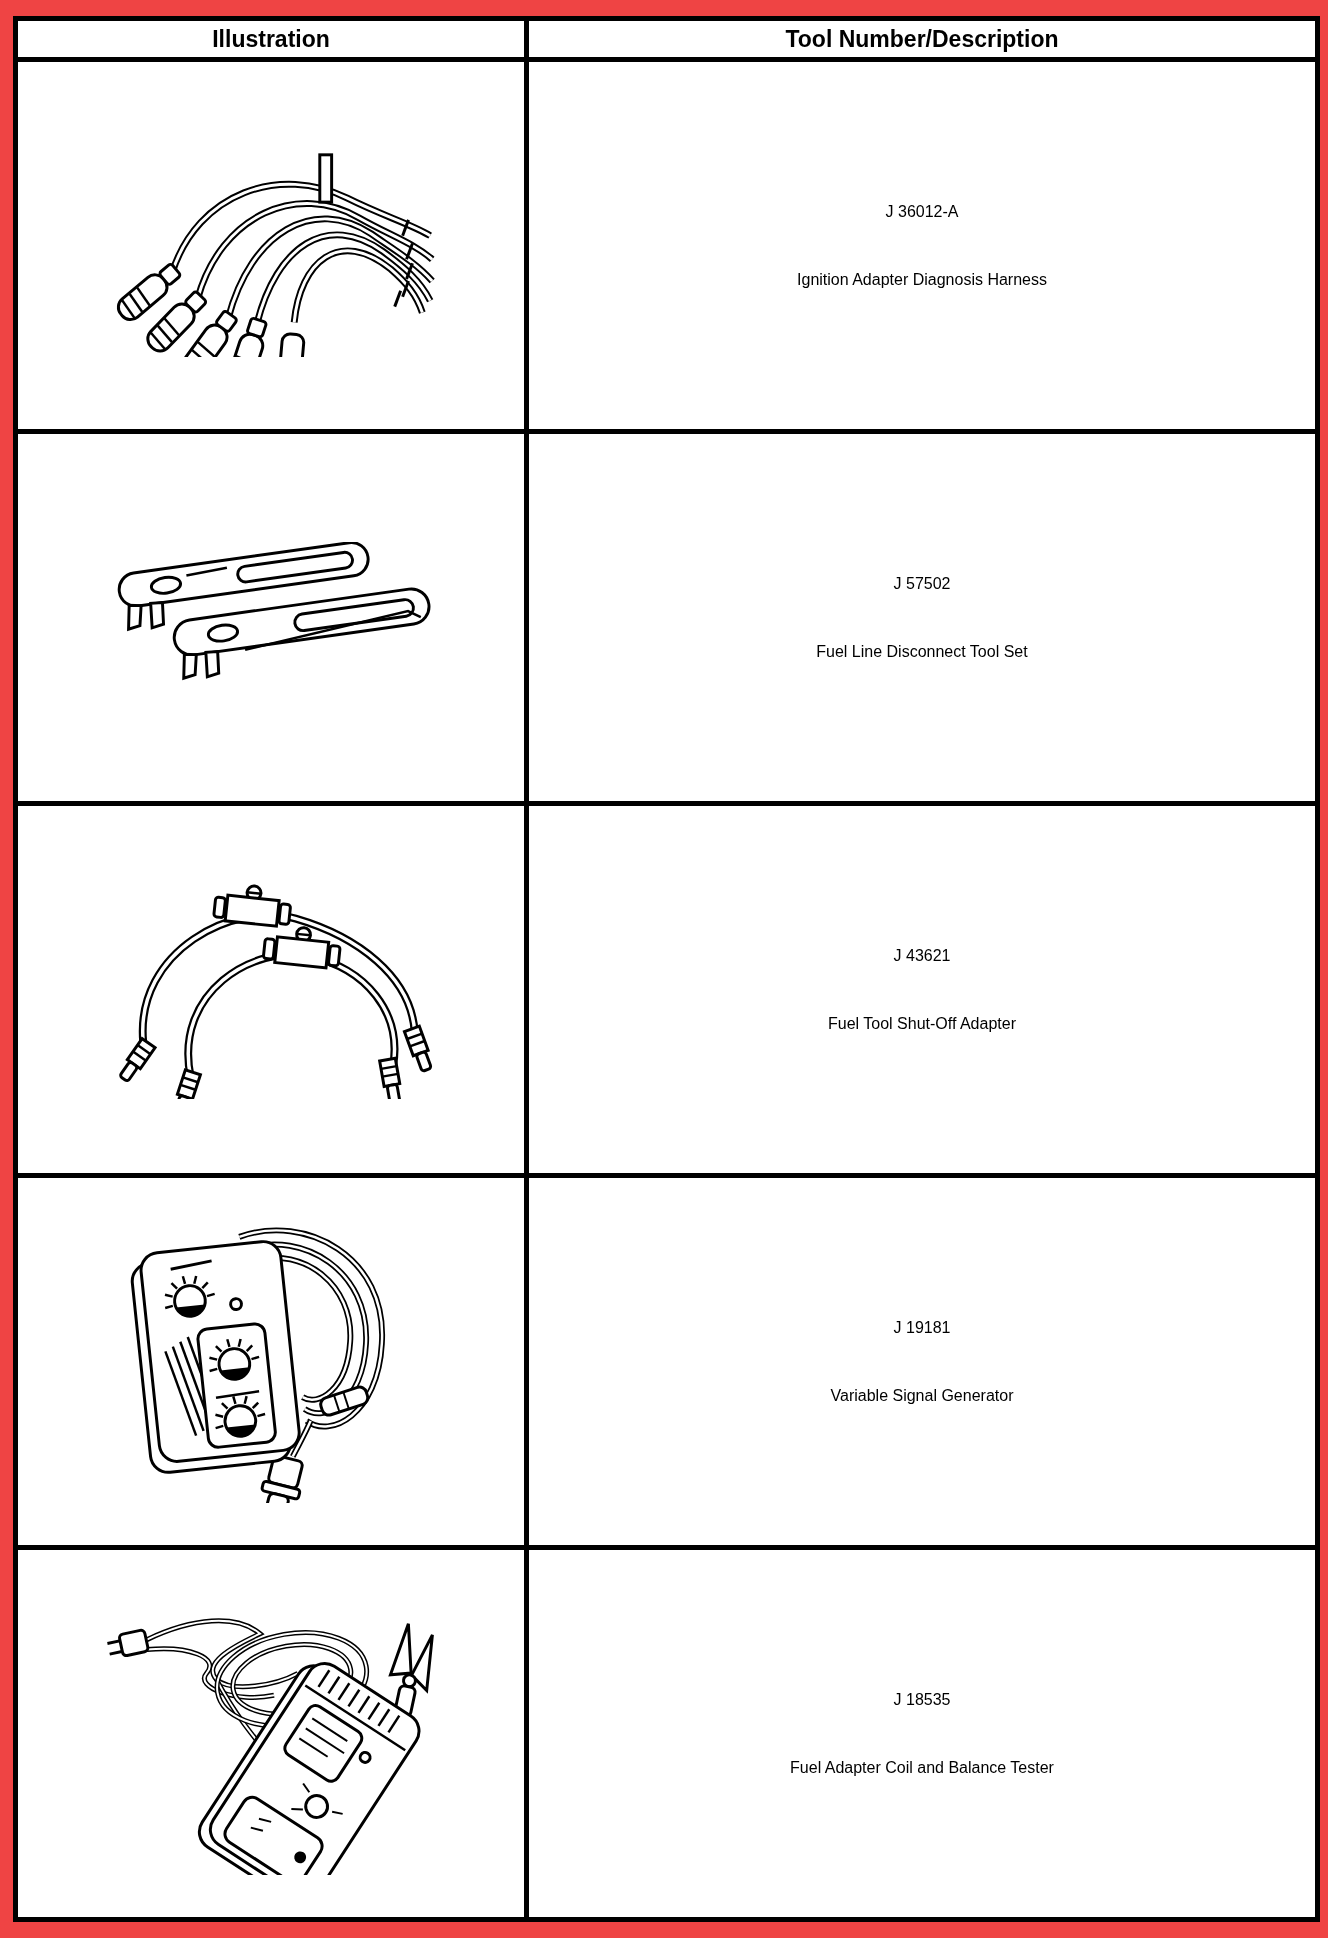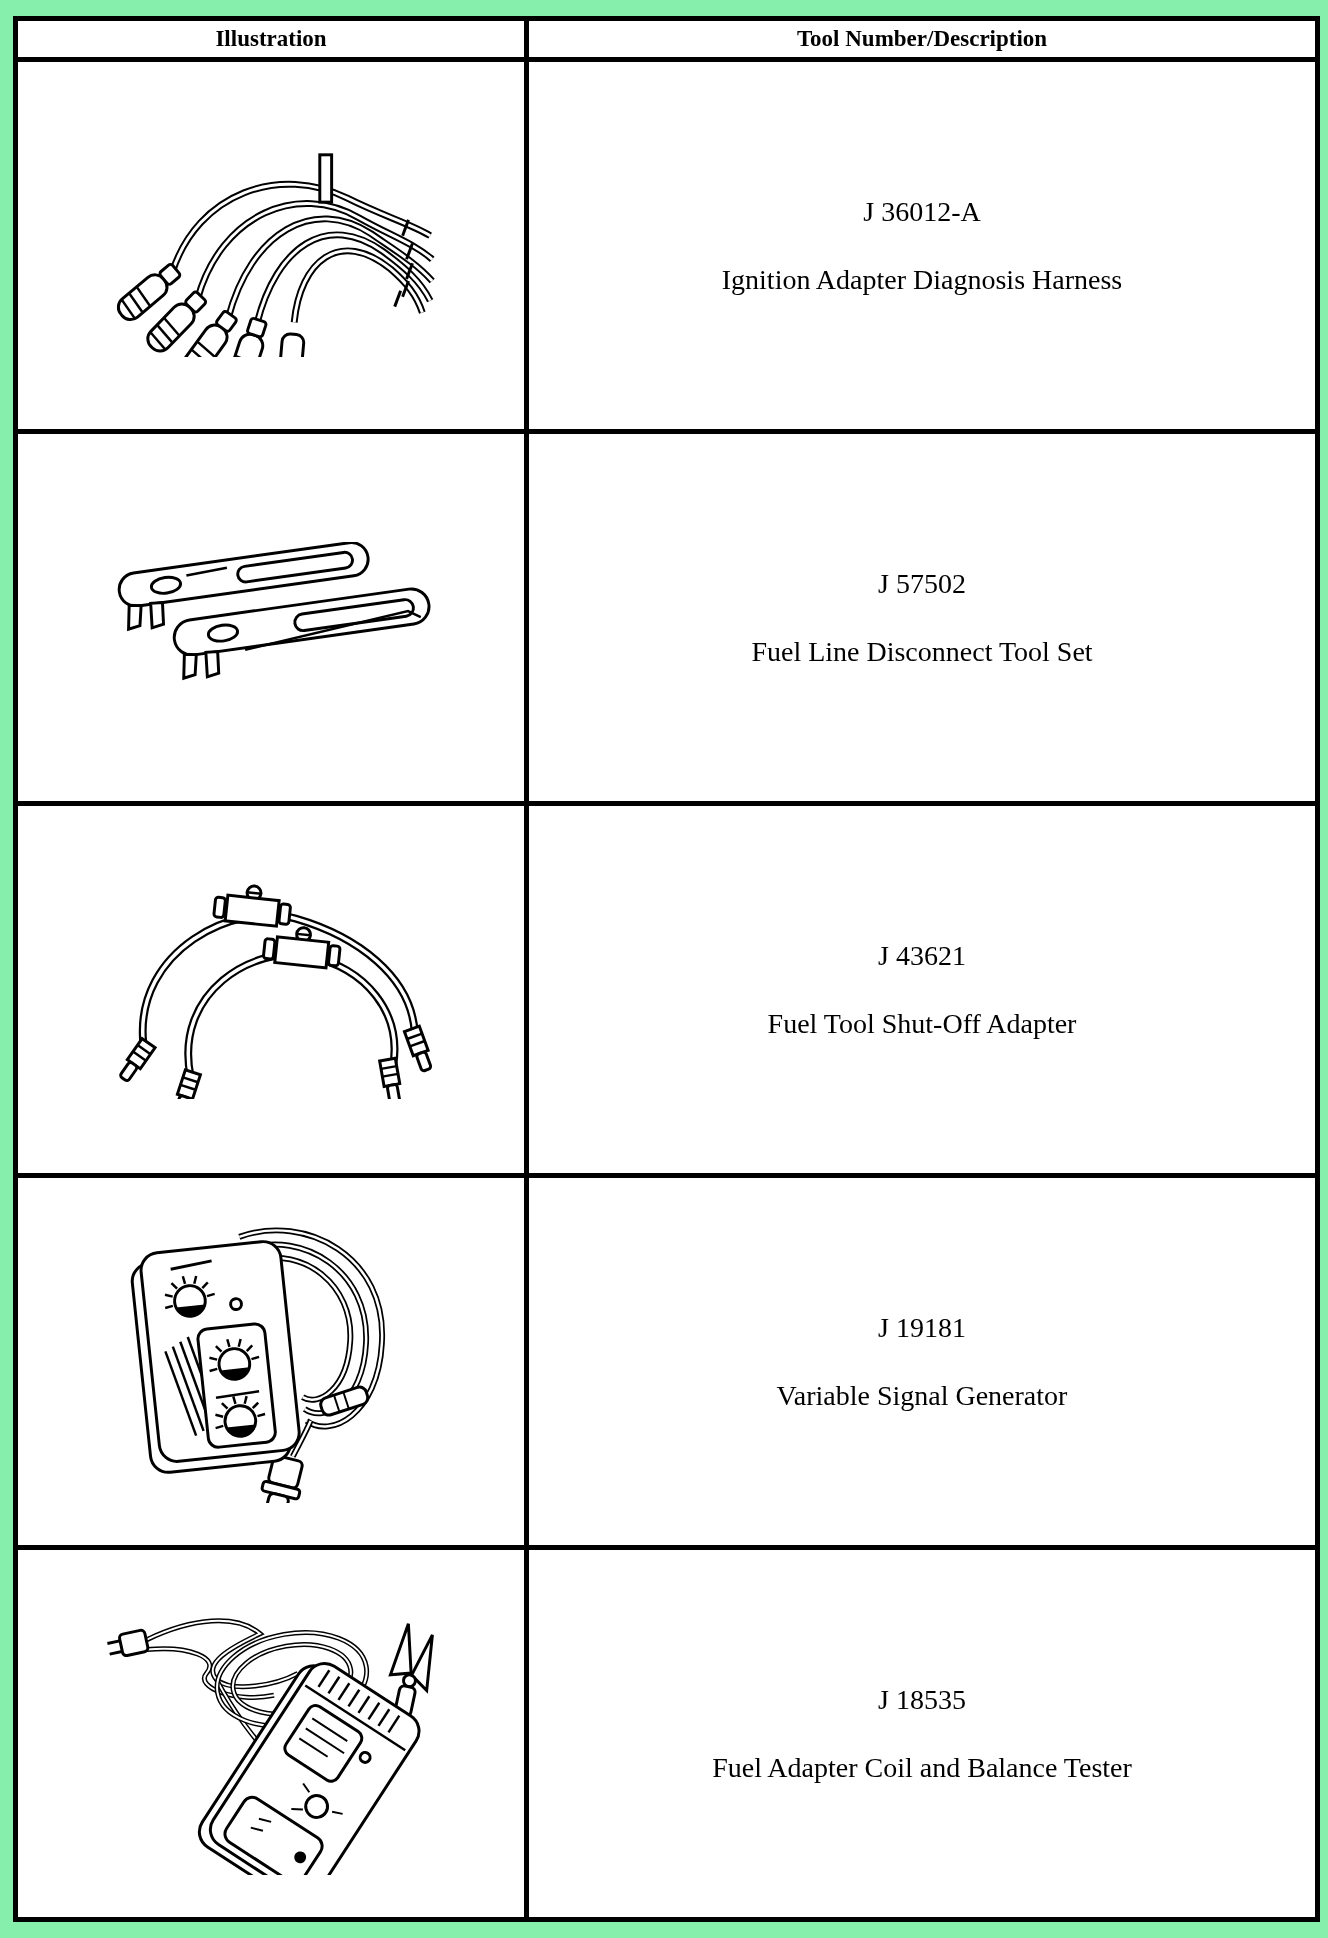--- a/index.html
+++ b/index.html
@@ -1,25 +1,25 @@
 <!DOCTYPE html>
 <html><head>
 <meta charset="utf-8">
 <style>
   html,body{margin:0;padding:0;background:#ffffff;}
-  .page{position:relative;width:1328px;height:1938px;background:#86efac;
-        font-family:Liberation Serif, serif;color:#000;}
+  .page{position:relative;width:1328px;height:1938px;background:#ef4444;
+        font-family:Liberation Sans, sans-serif;color:#000;}
   table.tool-table{position:absolute;left:13px;top:16px;width:1302px;
         border-collapse:collapse;table-layout:fixed;background:#fff;}
   .tool-table th,.tool-table td{border:5px solid #000;padding:0;}
   .tool-table th{height:36px;font-size:23px;font-weight:bold;text-align:center;vertical-align:middle;}
   .tool-table td{height:367px;text-align:center;vertical-align:middle;}
   col.c1{width:511px;} col.c2{width:791px;}
   .desc-stack{display:flex;flex-direction:column;align-items:center;justify-content:center;gap:44px;
-        font-size:28px;line-height:24px;}
+        font-size:16px;line-height:24px;}
   .ill-wrap{display:flex;align-items:center;justify-content:center;}
   svg{display:block;}
 </style>
 </head>
 <body>
 
 <div class="page">
   <table class="tool-table">
     <colgroup>
         <col class="c1">

